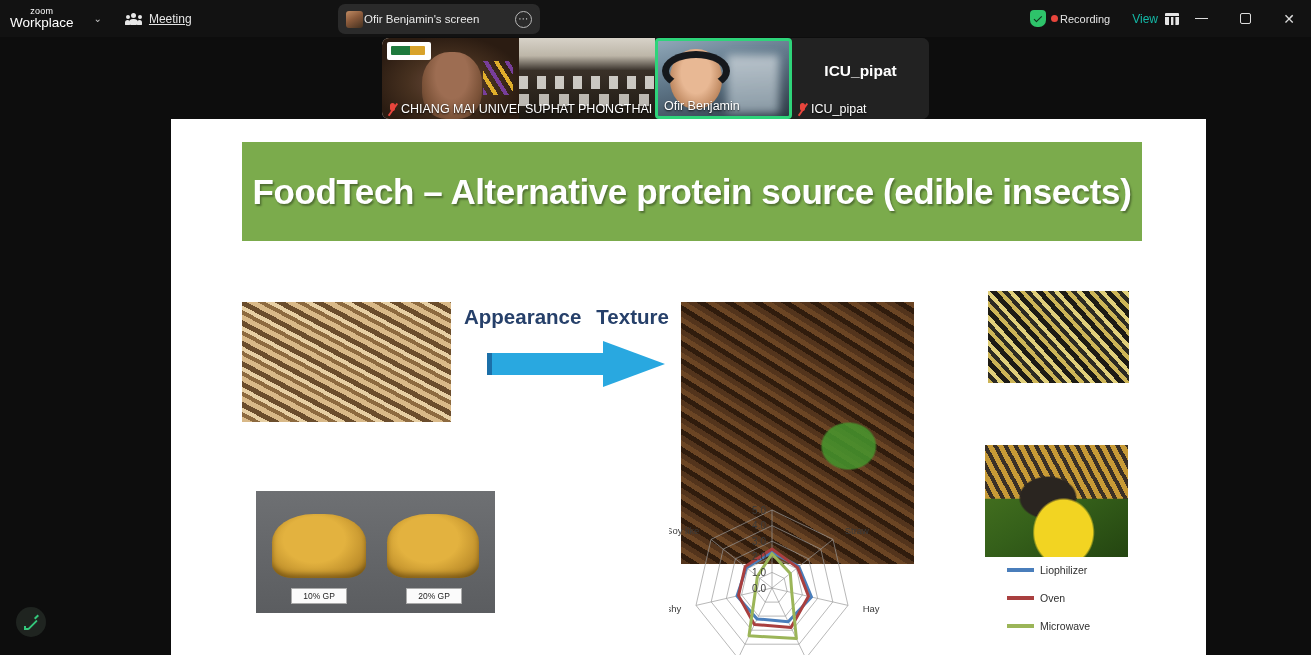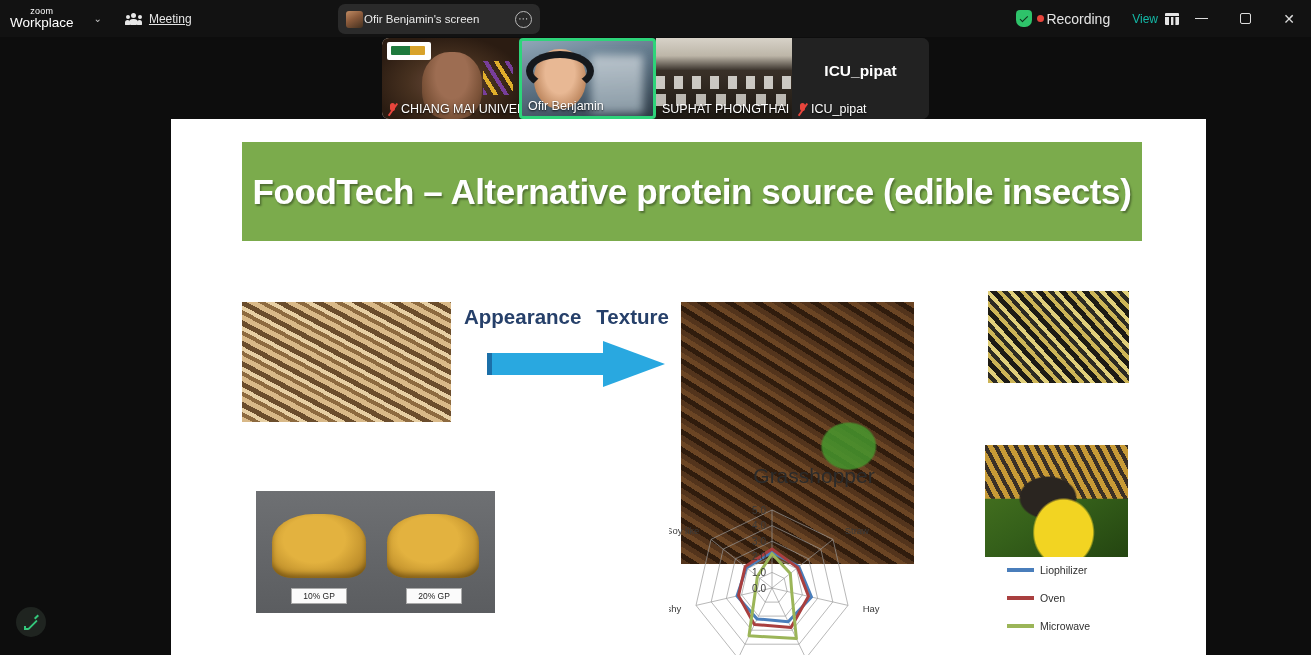--- a/index.html
+++ b/index.html
@@ -34,21 +34,21 @@
     text-align:center; letter-spacing:.5px; }
 
   .tb-right { position:absolute; right:0; top:0; height:37px; display:flex;
     align-items:center; }
   .shield { width:16px; height:17px; background:#2ec36a; position:relative;
     border-radius:4px 4px 7px 7px; }
   .shield:after { content:""; position:absolute; left:3.6px; top:6px; width:7px; height:3.4px;
     border-left:1.8px solid #0f2f1c; border-bottom:1.8px solid #0f2f1c;
     transform:rotate(-45deg); }
   .rec { display:flex; align-items:center; gap:2px; margin-left:5px;
-    color:#e4e4e4; font-size:14px; }
+    color:#e4e4e4; font-size:11px; }
   .rec-dot { width:7px; height:7px; border-radius:50%; background:#e8453c; }
   .view-btn { display:flex; align-items:center; gap:7px; margin-left:22px;
     color:#14b8a6; font-size:12px; }
   .grid-ico { width:14px; height:12px; background:#e4e4e4; border-radius:1px;
     position:relative; }
   .grid-ico:before { content:""; position:absolute; left:0; top:3px; width:14px;
     height:1.3px; background:#121212; }
   .grid-ico:after { content:""; position:absolute; left:4.4px; top:3px; width:1.3px;
     height:9px; background:#121212; box-shadow:4.4px 0 0 #121212; }
   .wbtn { width:44px; height:37px; display:flex; align-items:center;
@@ -227,34 +227,34 @@
 <div id="strip">
   <div class="tile tile1">
     <div class="t1-logo"></div>
     <div class="t1-chev"></div>
     <div class="t1-face"></div>
     <div class="nm">
         <span class="mute-ico"></span>
       <span>CHIANG MAI UNIVERS...</span>
       </div>
   </div>
+  <div class="tile tile2">
+    <div class="t2-room"></div>
+    <div class="nm">
+        <span>SUPHAT PHONGTHAI</span>
+      </div>
+  </div>
   <div class="tile tile3">
     <div class="t3-blur"></div>
     <div class="t3-face"></div>
     <div class="t3-hs"></div>
     <div class="nm">
         <span>Ofir Benjamin</span>
       </div>
   </div>
-  <div class="tile tile2">
-    <div class="t2-room"></div>
-    <div class="nm">
-        <span>SUPHAT PHONGTHAI</span>
-      </div>
-  </div>
   <div class="tile tile4">
     <div class="t4-name">ICU_pipat</div>
     <div class="nm">
         <span class="mute-ico"></span>
       <span>ICU_pipat</span>
       </div>
   </div>
 </div>
 
 <div id="slide">
@@ -280,21 +280,20 @@
   <div class="ph" id="img-bee"></div>
 
   <div class="ph" id="img-bread">
     <div class="loaf a"></div>
     <div class="loaf b"></div>
     <div class="gplabel a">10% GP</div>
     <div class="gplabel b">20% GP</div>
   </div>
 
   <div id="chart">
-    <div id="chart-title">Grasshopper</div>
 
     <svg id="radar-svg" width="300" height="200" viewBox="0 0 300 200">
       <g id="radar-grid">
           <polygon points="103.0,72.4 115.2,78.3 118.2,91.5 109.8,102.1 96.2,102.1 87.8,91.5 90.8,78.3" fill="none" stroke="#9a9a9a" stroke-width="0.7"></polygon>
           <polygon points="103.0,56.8 127.4,68.5 133.4,94.9 116.5,116.1 89.5,116.1 72.6,94.9 78.6,68.5" fill="none" stroke="#9a9a9a" stroke-width="0.7"></polygon>
           <polygon points="103.0,41.2 139.6,58.8 148.6,98.4 123.3,130.2 82.7,130.2 57.4,98.4 66.4,58.8" fill="none" stroke="#9a9a9a" stroke-width="0.7"></polygon>
           <polygon points="103.0,25.6 151.8,49.1 163.8,101.9 130.1,144.2 75.9,144.2 42.2,101.9 54.2,49.1" fill="none" stroke="#9a9a9a" stroke-width="0.7"></polygon>
           <polygon points="103.0,10.0 164.0,39.4 179.0,105.4 136.8,158.3 69.2,158.3 27.0,105.4 42.0,39.4" fill="none" stroke="#9a9a9a" stroke-width="0.7"></polygon>
           <line x1="103" y1="88" x2="103.0" y2="10.0" stroke="#9a9a9a" stroke-width="0.7"></line>
           <line x1="103" y1="88" x2="164.0" y2="39.4" stroke="#9a9a9a" stroke-width="0.7"></line>

